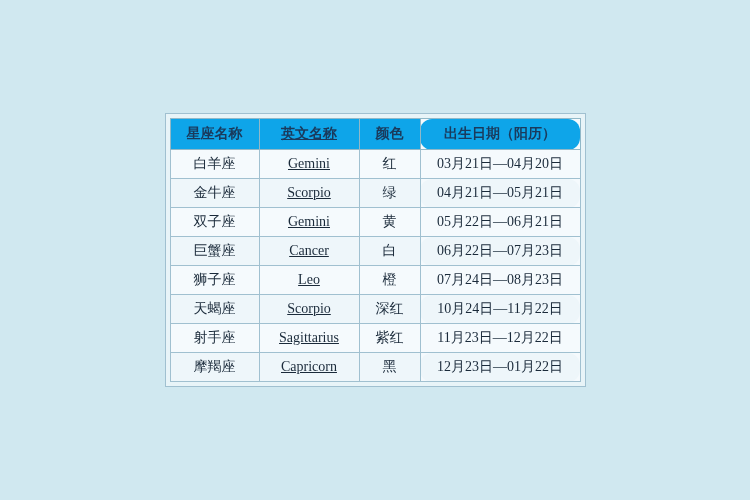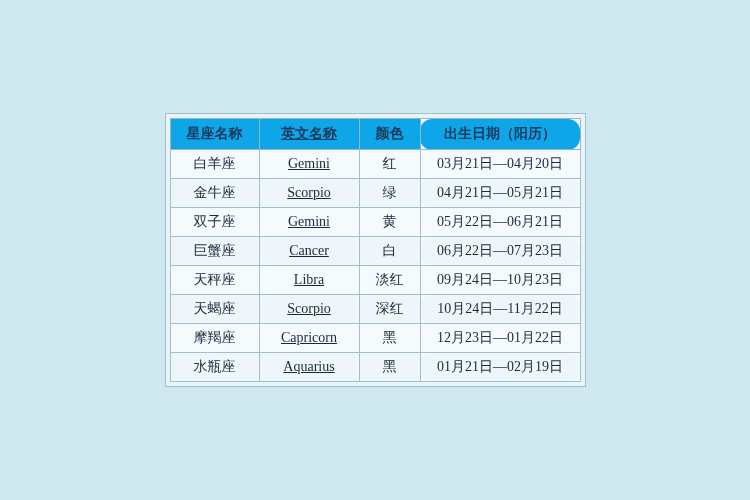--- a/index.html
+++ b/index.html
@@ -91,38 +91,38 @@
           <td class="col-color">黄</td>
           <td class="col-date">05月22日—06月21日</td>
         </tr>
         <tr>
           <td class="col-chinese">巨蟹座</td>
           <td class="col-english">Cancer</td>
           <td class="col-color">白</td>
           <td class="col-date">06月22日—07月23日</td>
         </tr>
         <tr>
-          <td class="col-chinese">天秤座</td>
-          <td class="col-english">Libra</td>
-          <td class="col-color">淡红</td>
-          <td class="col-date">09月24日—10月23日</td>
+          <td class="col-chinese">狮子座</td>
+          <td class="col-english">Leo</td>
+          <td class="col-color">橙</td>
+          <td class="col-date">07月24日—08月23日</td>
         </tr>
         <tr>
           <td class="col-chinese">天蝎座</td>
           <td class="col-english">Scorpio</td>
           <td class="col-color">深红</td>
           <td class="col-date">10月24日—11月22日</td>
         </tr>
         <tr>
+          <td class="col-chinese">射手座</td>
+          <td class="col-english">Sagittarius</td>
+          <td class="col-color">紫红</td>
+          <td class="col-date">11月23日—12月22日</td>
+        </tr>
+        <tr>
           <td class="col-chinese">摩羯座</td>
           <td class="col-english">Capricorn</td>
           <td class="col-color">黑</td>
           <td class="col-date">12月23日—01月22日</td>
-        </tr>
-        <tr>
-          <td class="col-chinese">水瓶座</td>
-          <td class="col-english">Aquarius</td>
-          <td class="col-color">黑</td>
-          <td class="col-date">01月21日—02月19日</td>
         </tr>
       </tbody>
   </table>
 </div>
 
 </body></html>

